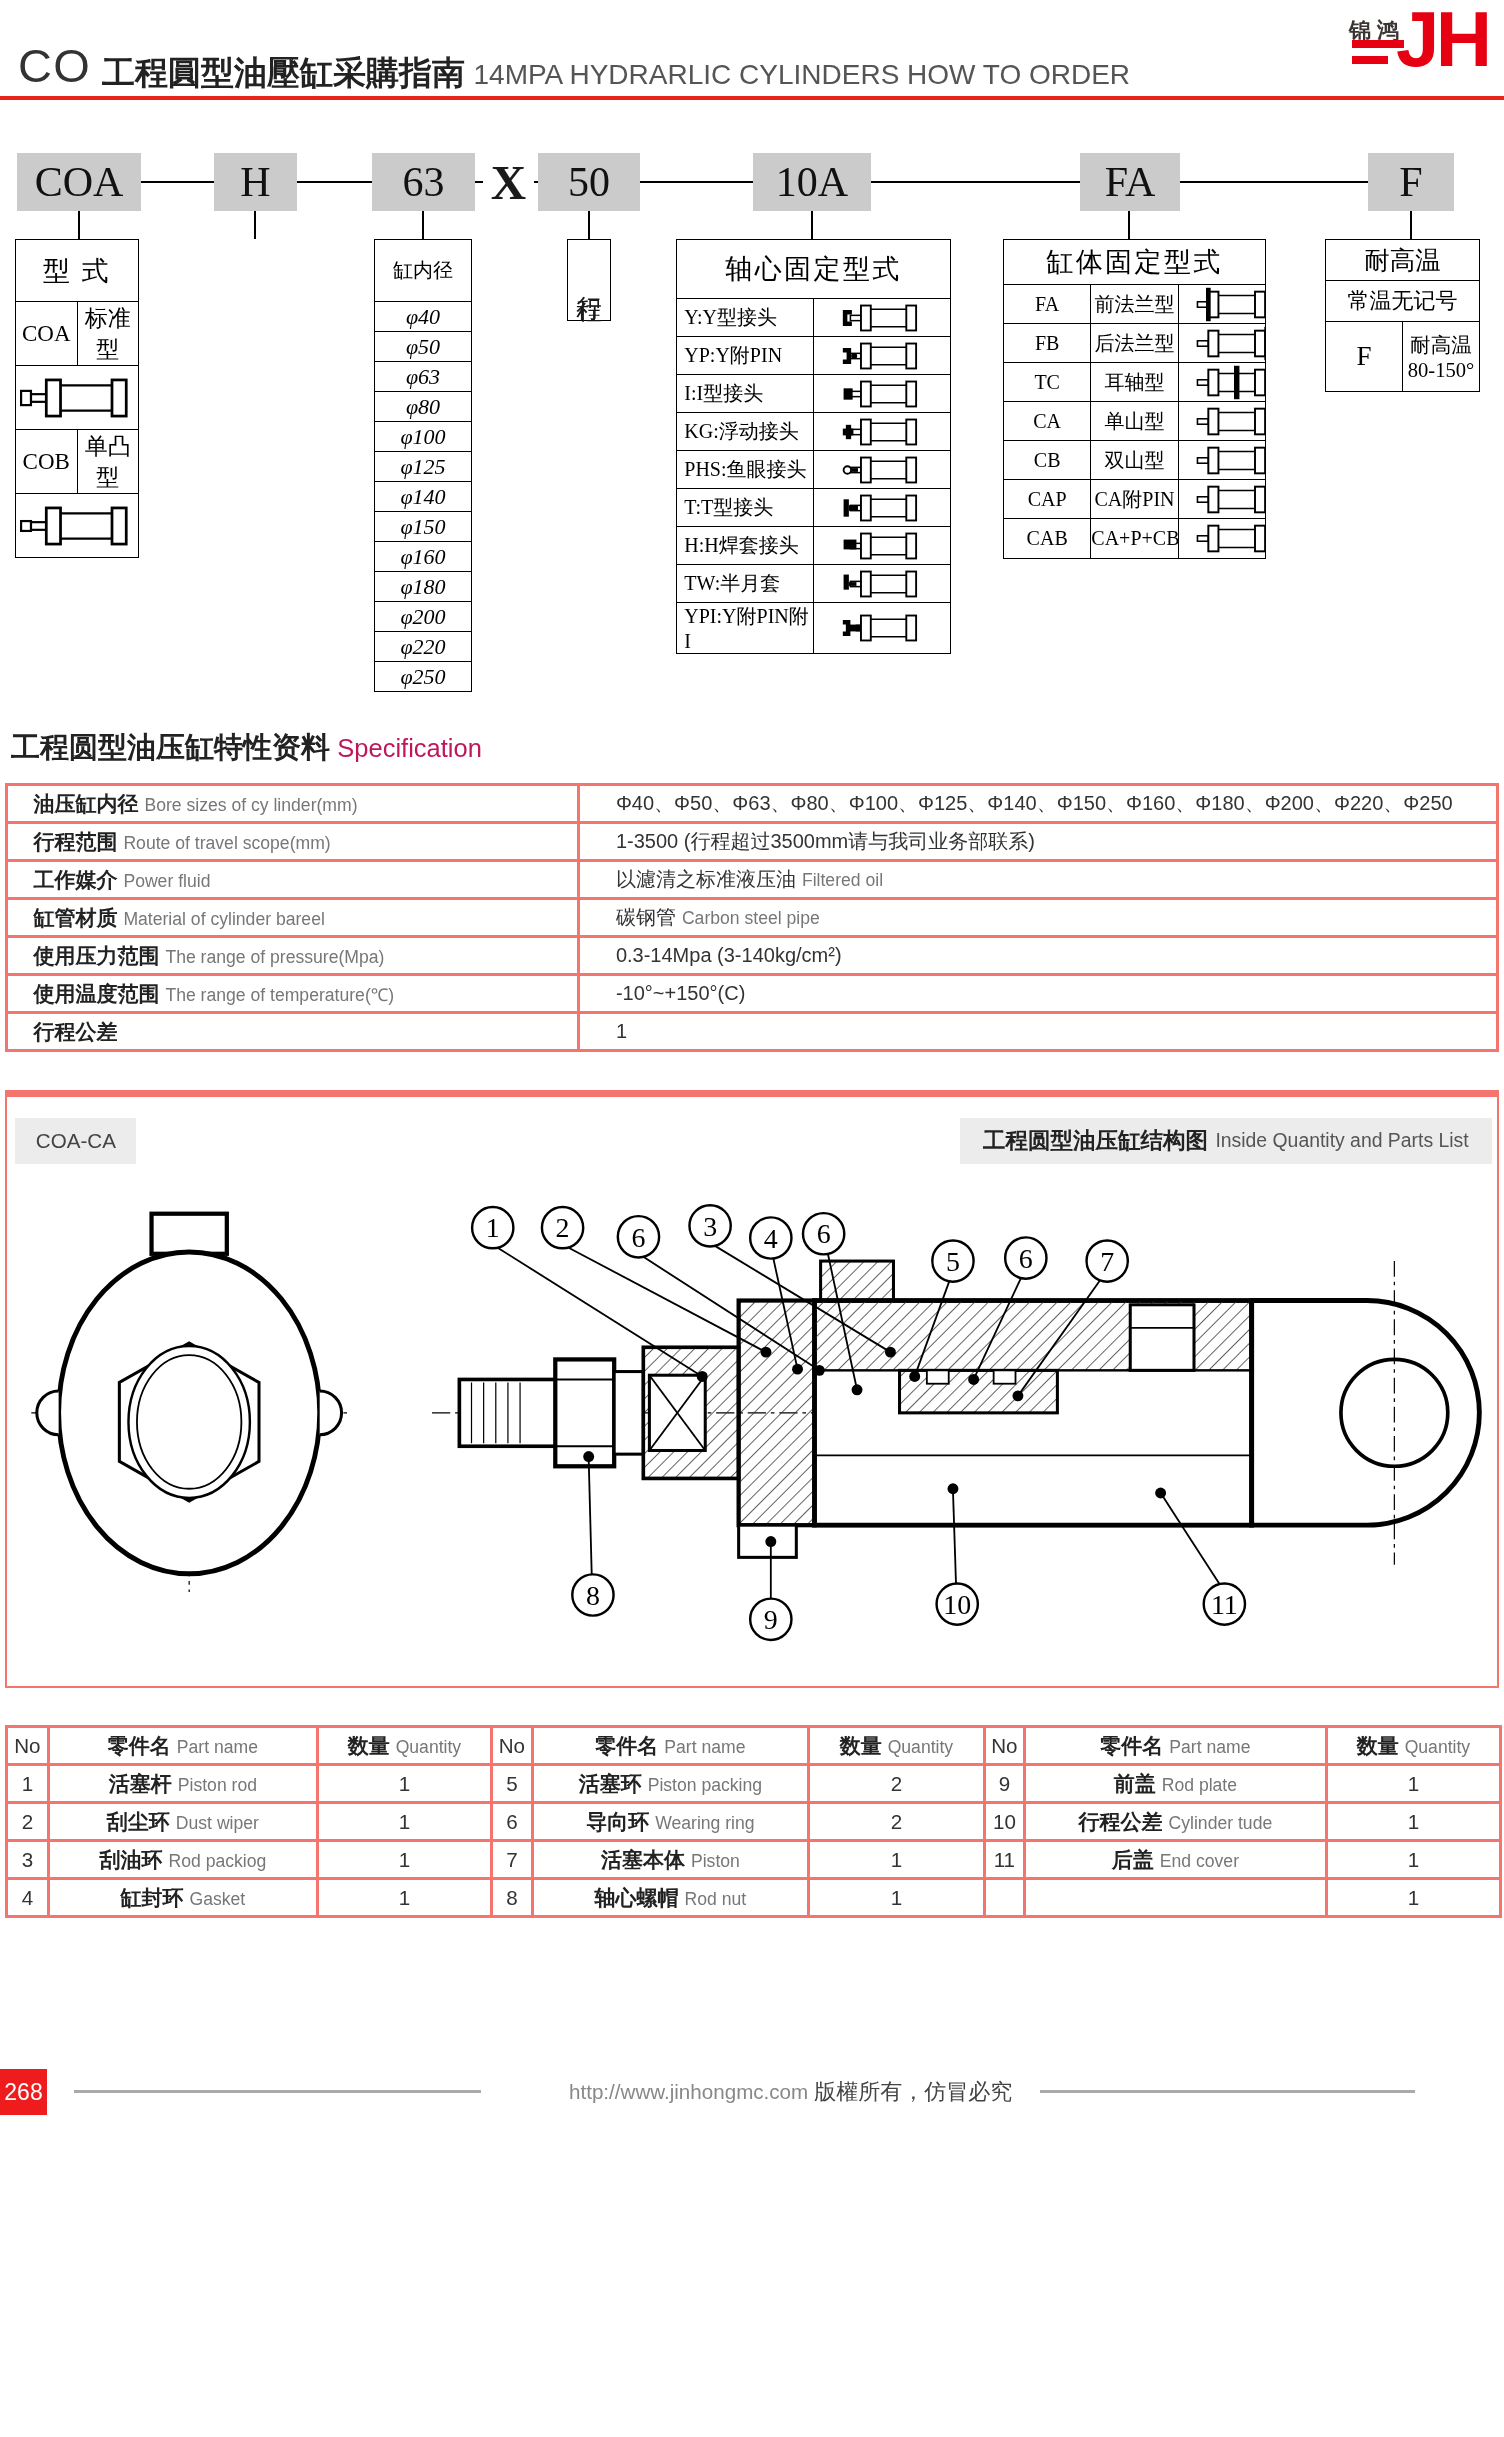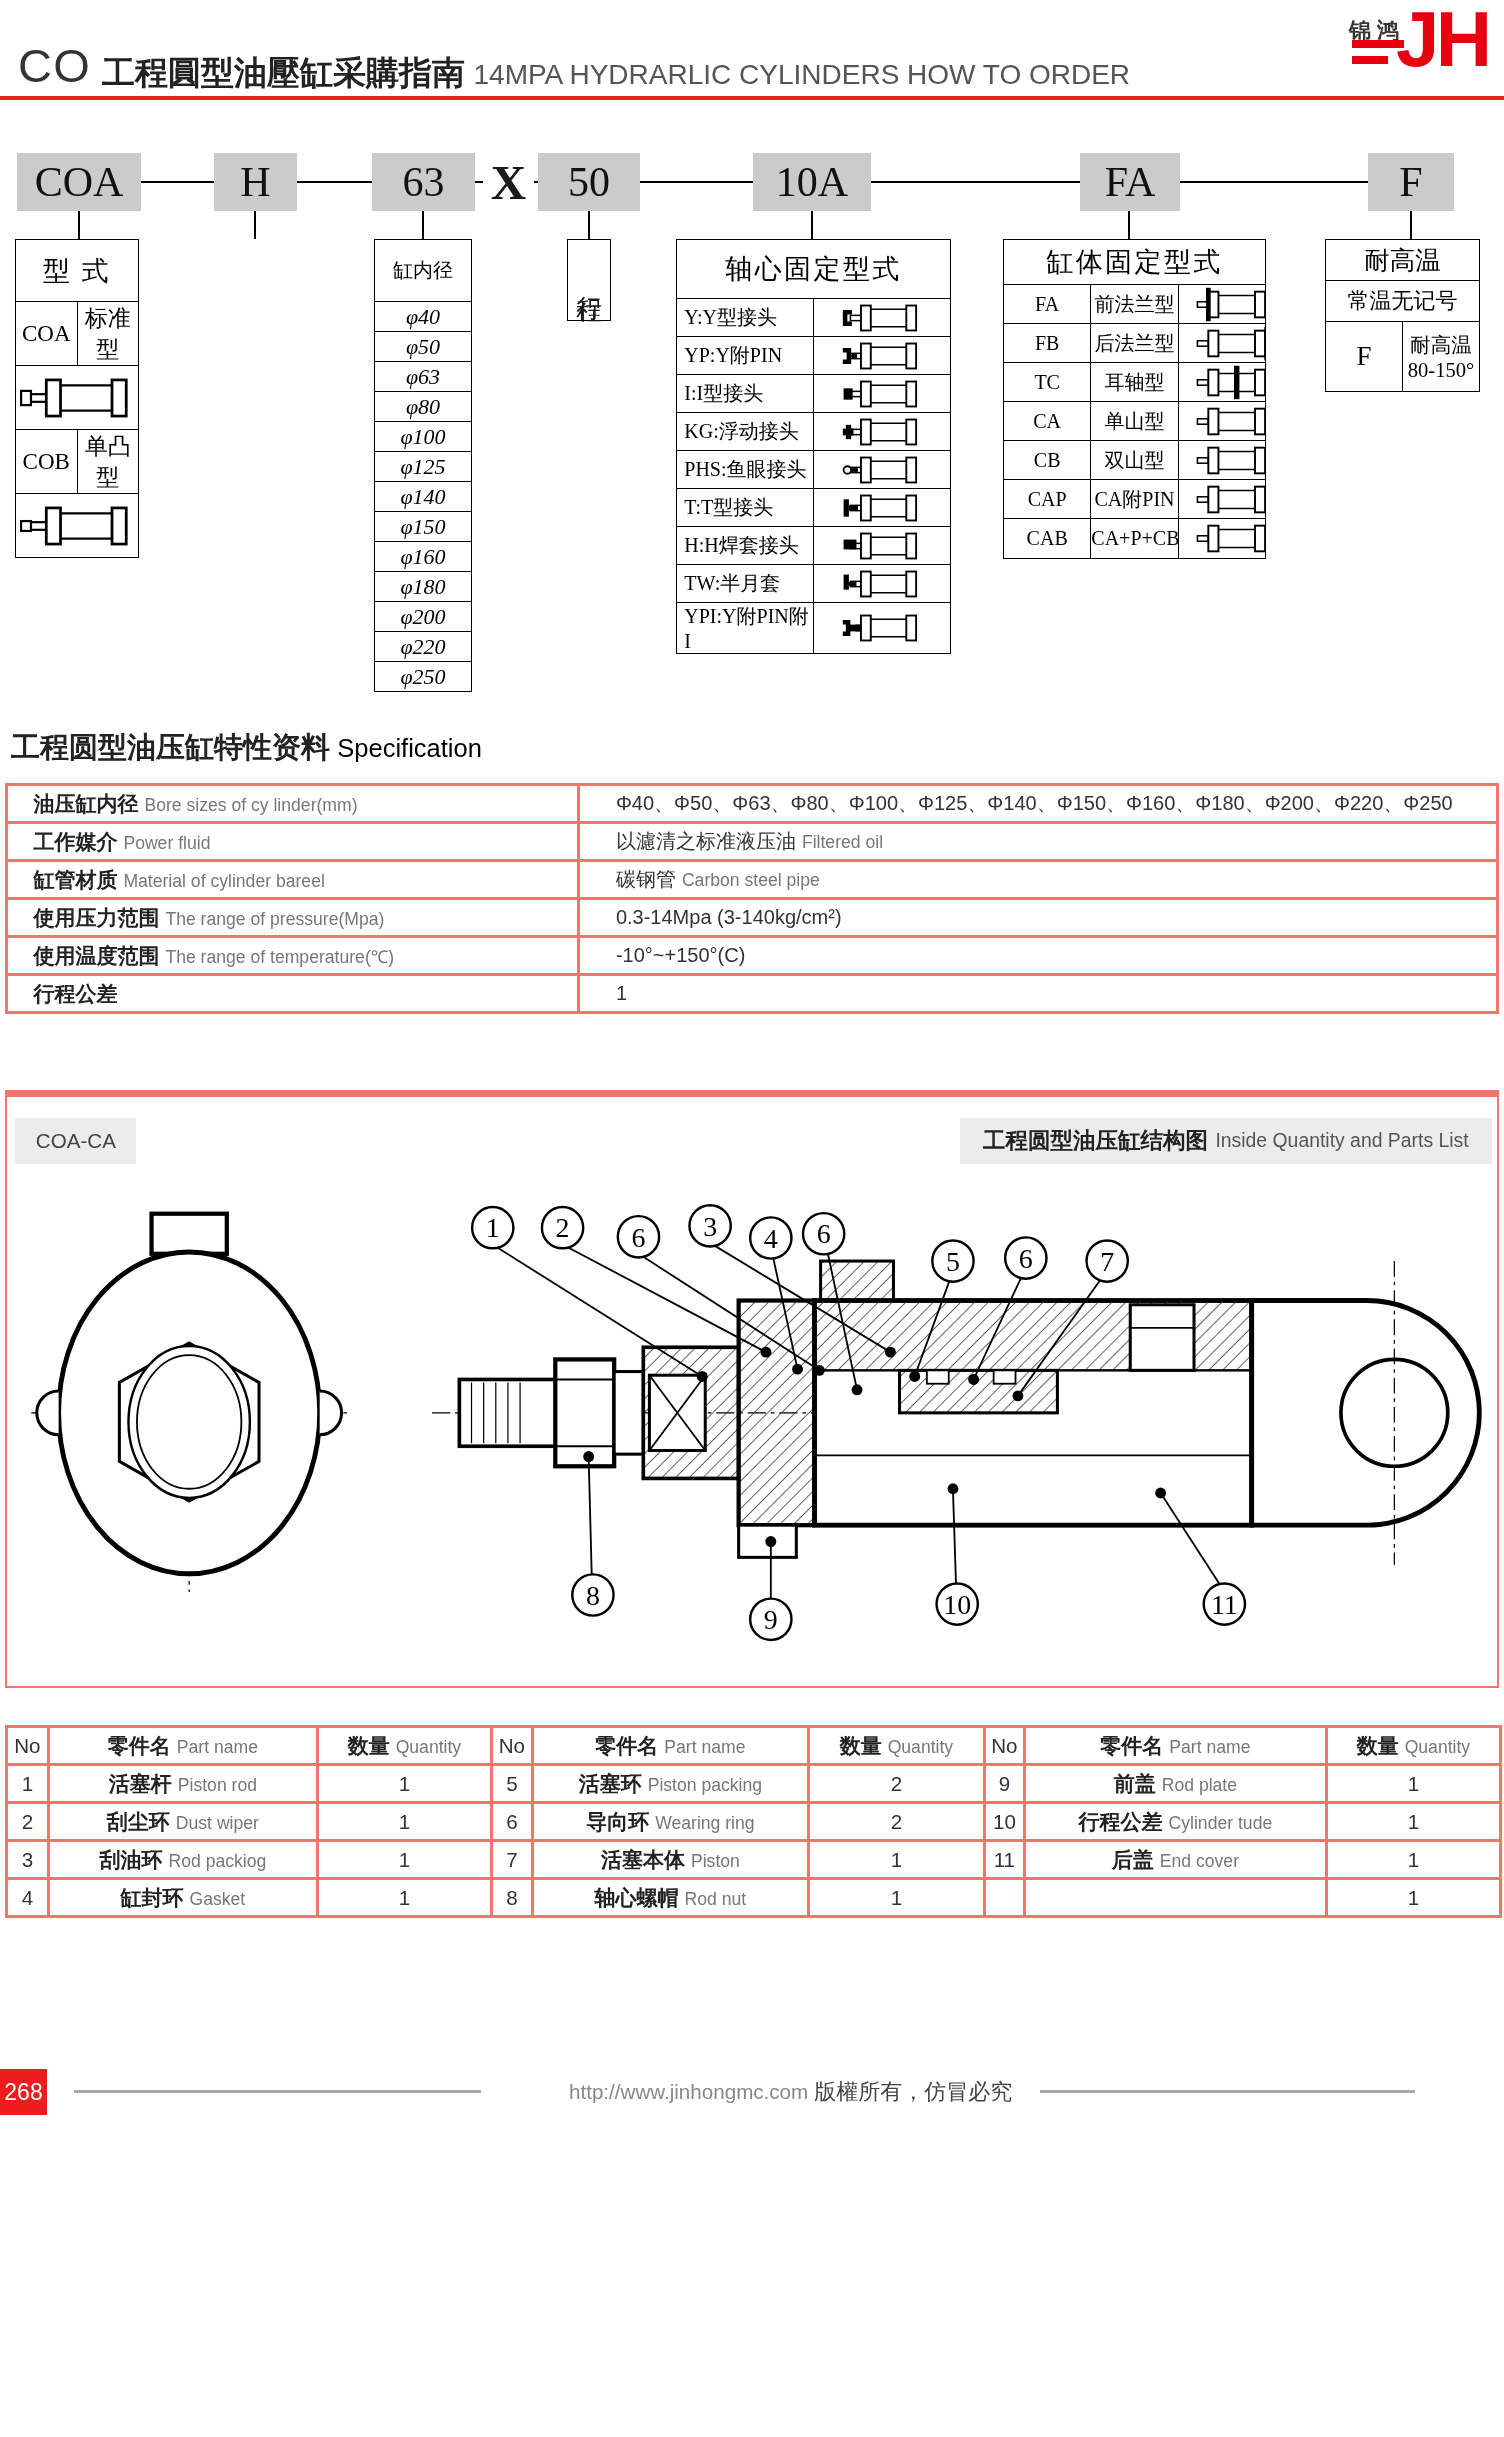--- a/index.html
+++ b/index.html
@@ -30,21 +30,21 @@
   table.ctab td,table.ctab th{border:1.8px solid #000;text-align:center;vertical-align:middle;padding:0;overflow:hidden;}
   .ctab th{font-weight:400;}
   .stroke-box{left:567px;top:239px;width:44px;height:82px;border:1.8px solid #000;box-sizing:border-box;
               display:flex;align-items:center;justify-content:center;background:#fff;}
   .stroke-box span{writing-mode:vertical-rl;text-orientation:upright;font-family:"Liberation Serif",serif;
                    font-size:25.5px;letter-spacing:3.6px;}
   .icon-cell svg{display:block;margin:0 auto;}
   
   .spec-title{left:11px;top:728px;white-space:nowrap;}
   .spec-title .zh{font-size:29px;font-weight:700;color:#222;}
-  .spec-title .en{font-size:25.5px;color:#000000;margin-left:7.3px;}
+  .spec-title .en{font-size:25.5px;color:#be185d;margin-left:7.3px;}
   table.spec{border-collapse:collapse;table-layout:fixed;width:1494px;}
   table.spec td{border:3px solid #f4756d;vertical-align:middle;background:#fff;}
   .spec .lab{padding-left:25.5px;}
   .spec .val{padding-left:36px;}
   .zh-b{font-size:21px;font-weight:700;color:#222;}
   .en-g{font-size:17.6px;color:#777;margin-left:6px;}
   .val-t{font-size:20px;color:#333;}
   
   .diagram-box{left:4.9px;top:1090px;width:1494px;height:598px;border:2.4px solid #f4756d;border-top:7.3px solid #f4756d;
                box-sizing:border-box;background:#fff;}
@@ -399,20 +399,24 @@
     <colgroup>
         <col style="width:572px;">
         <col>
       </colgroup>
     <tbody>
         <tr style="height:38px;">
       <td class="lab"><span class="zh-b">油压缸内径</span><span class="en-g">Bore sizes of cy linder(mm)</span></td>
       <td class="val"><span class="val-t">Φ40、Φ50、Φ63、Φ80、Φ100、Φ125、Φ140、Φ150、Φ160、Φ180、Φ200、Φ220、Φ250</span><span class="en-g"></span></td>
     </tr>
     <tr style="height:38px;">
+      <td class="lab"><span class="zh-b">行程范围</span><span class="en-g">Route of travel scope(mm)</span></td>
+      <td class="val"><span class="val-t">1-3500 (行程超过3500mm请与我司业务部联系)</span><span class="en-g"></span></td>
+    </tr>
+    <tr style="height:38px;">
       <td class="lab"><span class="zh-b">工作媒介</span><span class="en-g">Power fluid</span></td>
       <td class="val"><span class="val-t">以濾清之标准液压油</span><span class="en-g">Filtered oil</span></td>
     </tr>
     <tr style="height:38px;">
       <td class="lab"><span class="zh-b">缸管材质</span><span class="en-g">Material of cylinder bareel</span></td>
       <td class="val"><span class="val-t">碳钢管</span><span class="en-g">Carbon steel pipe</span></td>
     </tr>
     <tr style="height:38px;">
       <td class="lab"><span class="zh-b">使用压力范围</span><span class="en-g">The range of pressure(Mpa)</span></td>
       <td class="val"><span class="val-t">0.3-14Mpa (3-140kg/cm²)</span><span class="en-g"></span></td>

